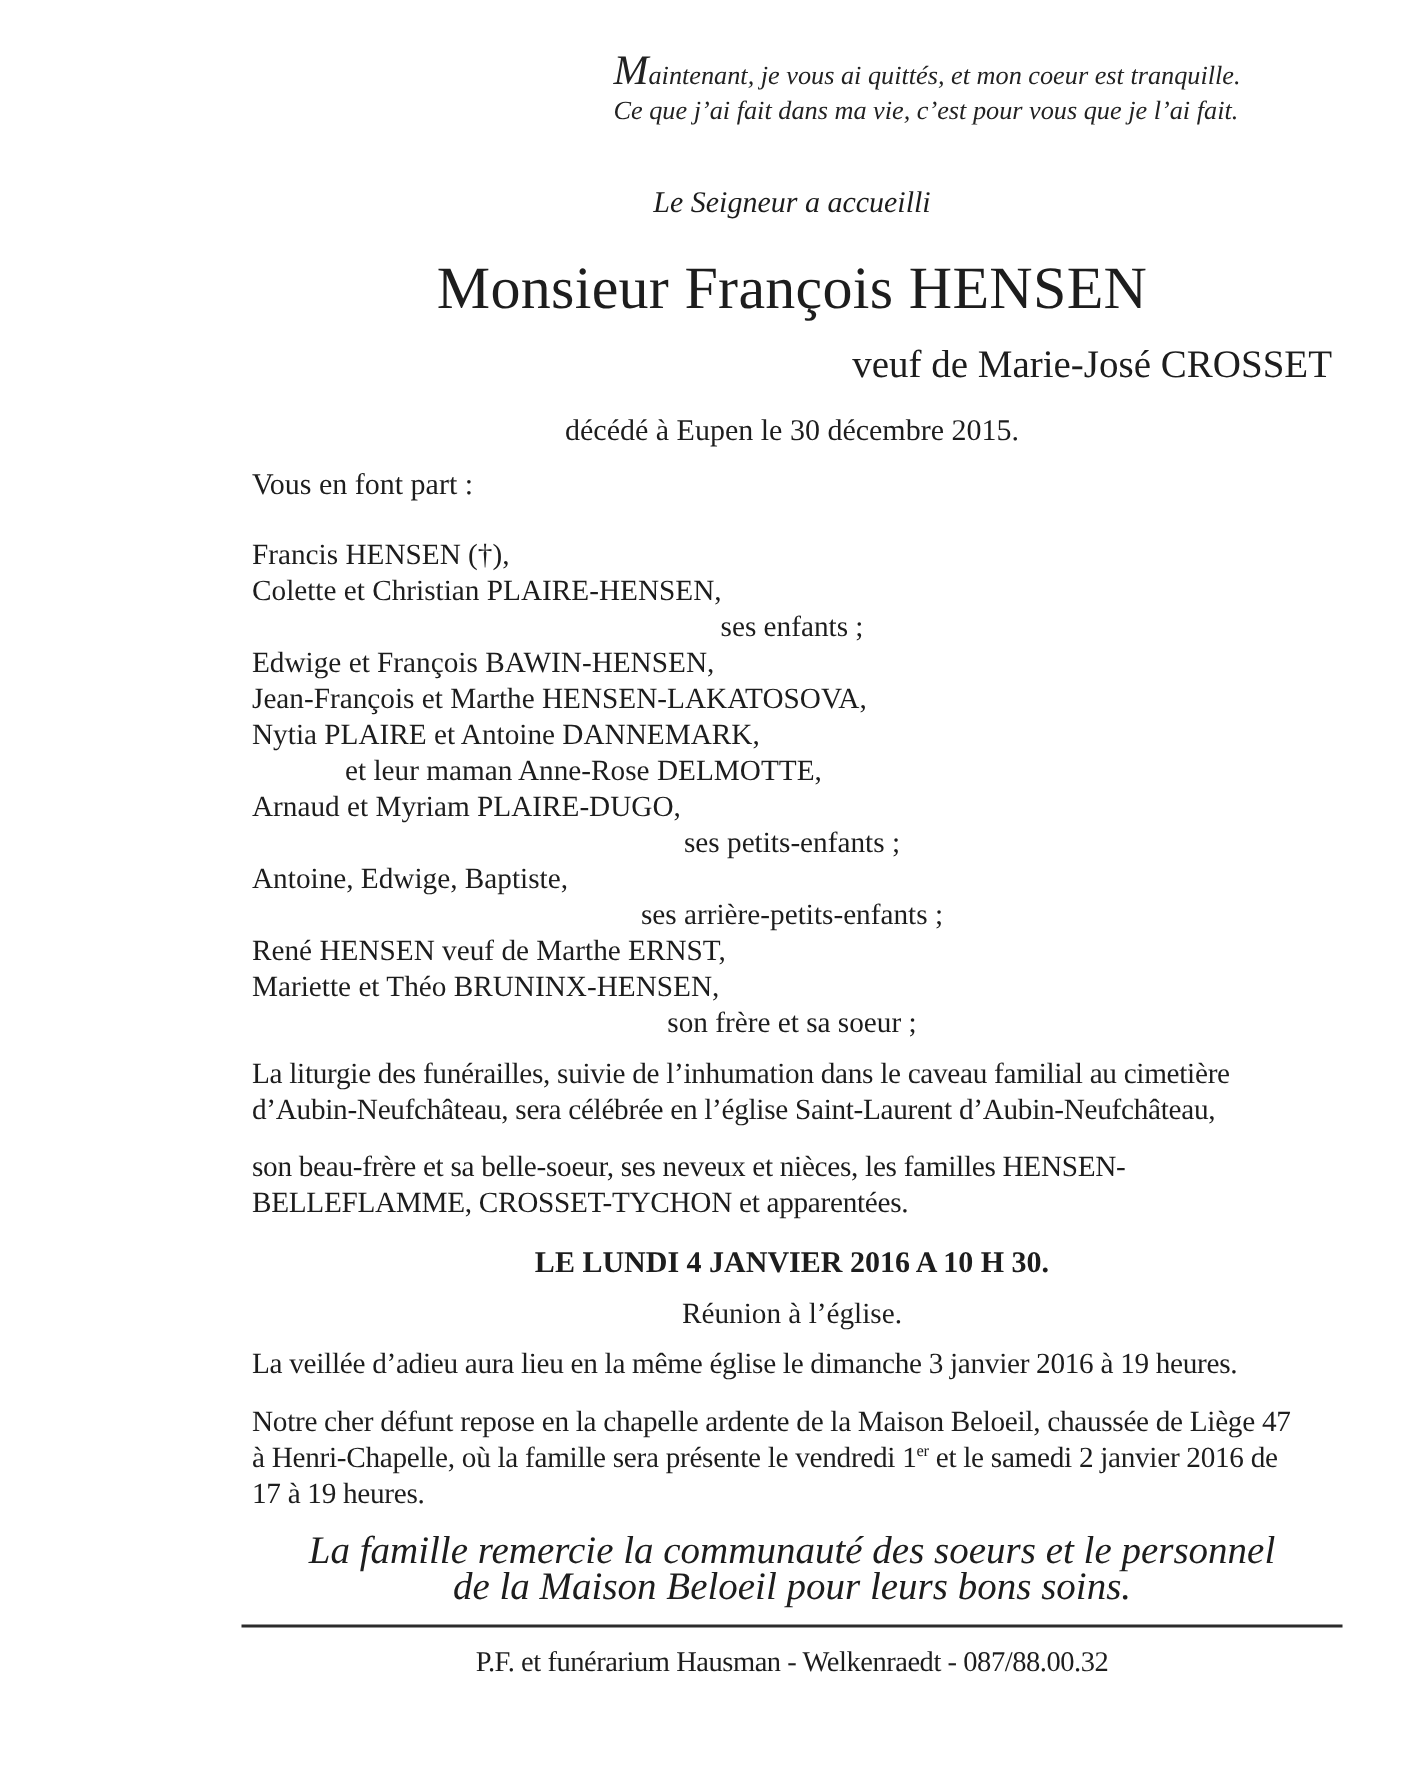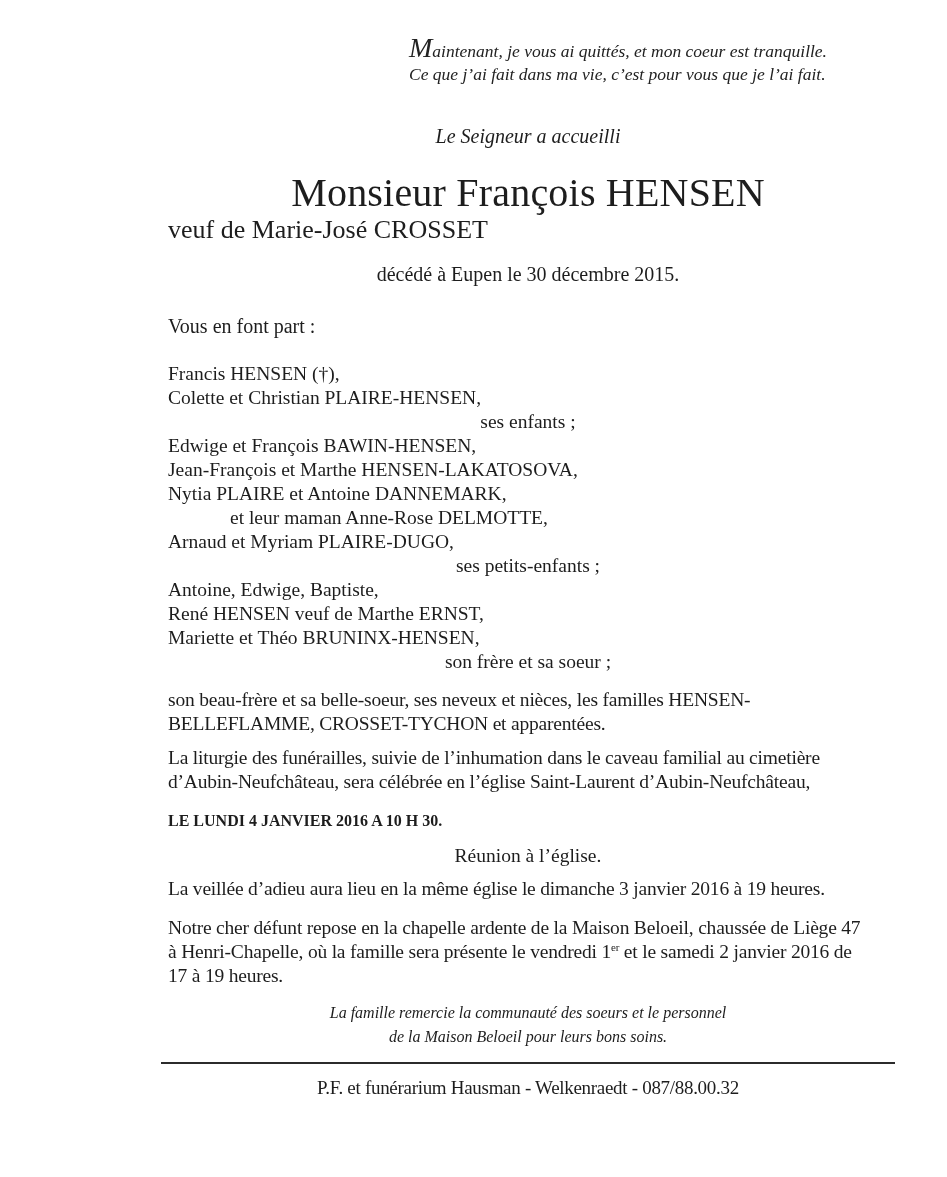--- a/index.html
+++ b/index.html
@@ -42,35 +42,35 @@
     line-height: 24px;
   }
   .deceased-name {
     margin-top: 23px;
     text-align: center;
     font-size: 40px;
     line-height: 44px;
     letter-spacing: 0.2px;
   }
   .widower-line {
-    margin-top: 0;
-    text-align: left;
+    margin-top: 14px;
+    text-align: right;
     font-size: 26px;
     line-height: 30px;
   }
   .life-dates {
     margin-top: 16px;
     text-align: center;
     font-size: 20px;
     line-height: 27px;
   }
 
   
   .announce-lead {
-    margin-top: 26px;
+    margin-top: 10px;
     font-size: 20px;
     line-height: 24px;
   }
   .family {
     margin-top: 24px;
     font-size: 19.5px;
     line-height: 24px;
   }
   .family .line.indent { padding-left: 62px; }
   .family .relation {
@@ -81,39 +81,40 @@
   
   .para {
     font-size: 19.5px;
     line-height: 24px;
     letter-spacing: -0.2px;
   }
   .p-relatives { margin-top: 14px; }
   .p-liturgy   { margin-top: 10px; }
   .ceremony-date {
     margin-top: 14px;
+    text-align: center;
     font-weight: bold;
-    font-size: 16px;
+    font-size: 20px;
     line-height: 26px;
   }
   .reunion {
     margin-top: 10px;
     text-align: center;
     font-size: 19.5px;
     line-height: 24px;
   }
   .p-vigil  { margin-top: 9px; }
   .p-chapel { margin-top: 15px; }
   sup.ord { font-size: 11px; line-height: 0; vertical-align: super; }
 
   .thanks {
     margin-top: 13px;
     text-align: center;
     font-style: italic;
-    font-size: 16px;
+    font-size: 26px;
     line-height: 24px;
   }
 
   .footer-rule {
     margin: 13px 0 0 -7px;
     width: 734px;
     border: 0;
     border-top: 2px solid #2b2b2b;
   }
   .footer-line {
@@ -152,34 +153,35 @@
     <div class="relation">ses enfants ;</div>
 
     <div class="line">Edwige et François BAWIN-HENSEN,</div>
     <div class="line">Jean-François et Marthe HENSEN-LAKATOSOVA,</div>
     <div class="line">Nytia PLAIRE et Antoine DANNEMARK,</div>
     <div class="line indent">et leur maman Anne-Rose DELMOTTE,</div>
     <div class="line">Arnaud et Myriam PLAIRE-DUGO,</div>
     <div class="relation">ses petits-enfants ;</div>
 
     <div class="line">Antoine, Edwige, Baptiste,</div>
+    <div class="relation">ses arrière-petits-enfants ;</div>
 
     <div class="line">René HENSEN veuf de Marthe ERNST,</div>
     <div class="line">Mariette et Théo BRUNINX-HENSEN,</div>
     <div class="relation">son frère et sa soeur ;</div>
   </div>
 
+  <div class="para p-liturgy">
+    <div>La liturgie des funérailles, suivie de l’inhumation dans le caveau familial au cimetière</div>
+    <div>d’Aubin-Neufchâteau, sera célébrée en l’église Saint-Laurent d’Aubin-Neufchâteau,</div>
+  </div>
+
   <div class="para p-relatives">
     <div>son beau-frère et sa belle-soeur, ses neveux et nièces, les familles HENSEN-</div>
     <div>BELLEFLAMME, CROSSET-TYCHON et apparentées.</div>
-  </div>
-
-  <div class="para p-liturgy">
-    <div>La liturgie des funérailles, suivie de l’inhumation dans le caveau familial au cimetière</div>
-    <div>d’Aubin-Neufchâteau, sera célébrée en l’église Saint-Laurent d’Aubin-Neufchâteau,</div>
   </div>
 
   <div class="ceremony-date">LE LUNDI 4 JANVIER 2016 A 10 H 30.</div>
 
   <div class="reunion">Réunion à l’église.</div>
 
   <div class="para p-vigil">La veillée d’adieu aura lieu en la même église le dimanche 3 janvier 2016 à 19 heures.</div>
 
   <div class="para p-chapel">
     <div>Notre cher défunt repose en la chapelle ardente de la Maison Beloeil, chaussée de Liège 47</div>

